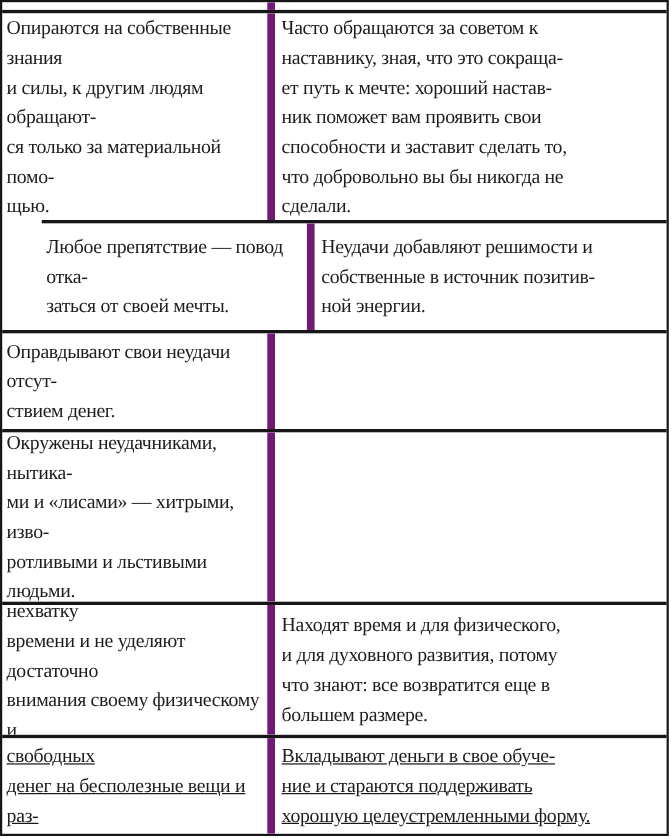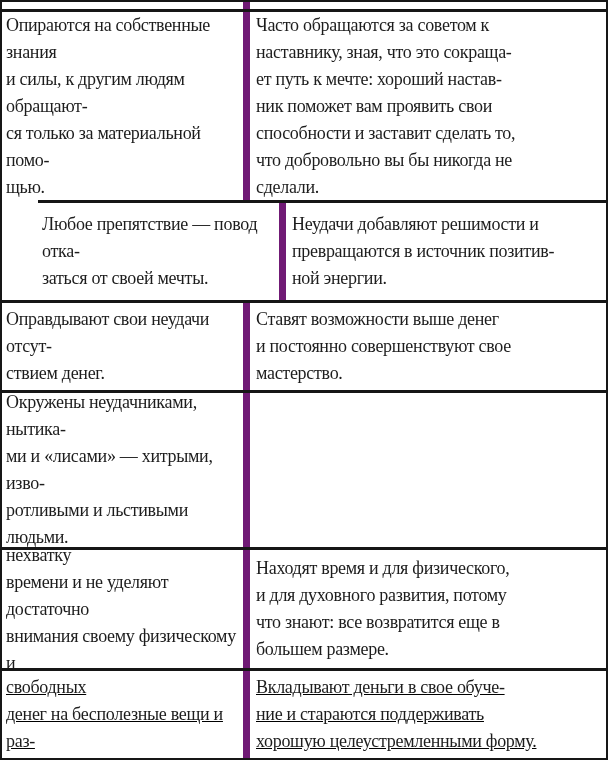--- a/index.html
+++ b/index.html
@@ -30,21 +30,21 @@
     border-top: 3px solid #161616;
     overflow: hidden;
   }
   .row:first-child {
     border-top: none;
   }
   
   .row-0 { height: 7px; }
   .row-1 { height: 188px; }
   .row-2 { height: 97px; margin-left: 36px; }
-  .row-3 { height: 87px; }
+  .row-3 { height: 87px; gap: 32px; }
   .row-4 { height: 154px; }
   .row-5 { height: 118px; }
   .row-6 { height: 87px; text-decoration: underline; }
   .cell {
     display: flex;
     flex-direction: column;
     justify-content: center;
     box-sizing: border-box;
     overflow: hidden;
   }
@@ -98,34 +98,29 @@
       </div>
     </div>
 
     <div class="row row-2">
       <div class="cell cell-left">
         <div class="cell-text">Любое препятствие — повод отка-
 заться от своей мечты.</div>
       </div>
       <div class="cell cell-right">
         <div class="cell-text">Неудачи добавляют решимости и
-превращаются в источник позитив-
+собственные в источник позитив-
 ной энергии.</div>
       </div>
     </div>
 
     <div class="row row-3">
       <div class="cell cell-left">
         <div class="cell-text">Оправдывают свои неудачи отсут-
 ствием денег.</div>
-      </div>
-      <div class="cell cell-right">
-        <div class="cell-text">Ставят возможности выше денег
-и постоянно совершенствуют свое
-мастерство.</div>
       </div>
     </div>
 
     <div class="row row-4">
       <div class="cell cell-left">
         <div class="cell-text">Окружены неудачниками, нытика-
 ми и «лисами» — хитрыми, изво-
 ротливыми и льстивыми людьми.</div>
       </div>
     </div>

